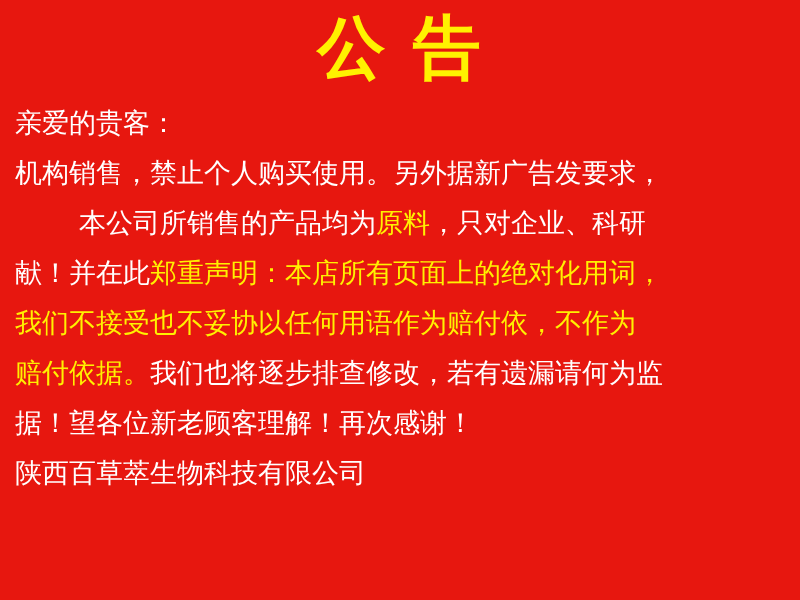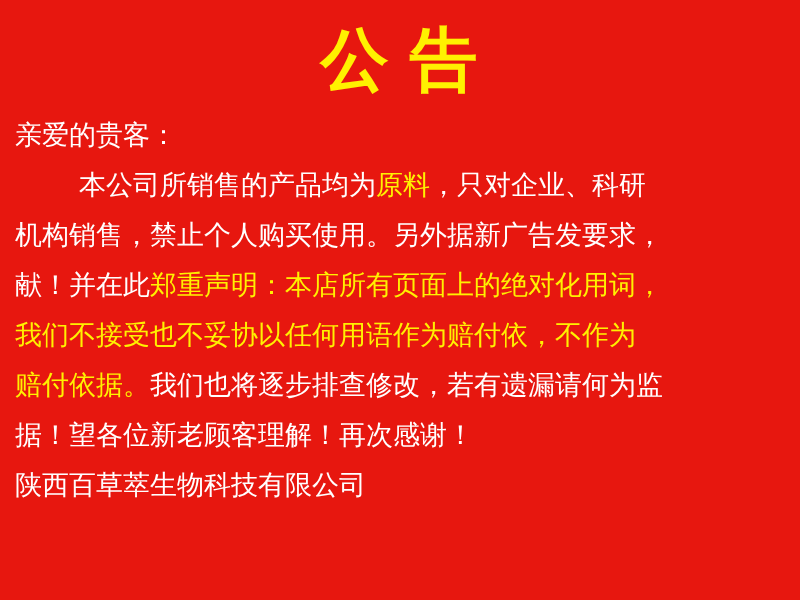--- a/index.html
+++ b/index.html
@@ -10,29 +10,28 @@
     position: relative;
     width: 800px;
     height: 600px;
     overflow: hidden;
     background: var(--bg, #E7170F);
     font-family: "DejaVu Sans", sans-serif;
     -webkit-font-smoothing: antialiased;
   }
   .title {
     margin: 0;
-    padding-top: 16px;
+    padding-top: 4px;
     height: 88px;
     line-height: 88px;
     text-align: center;
     font-size: 68px;
     font-weight: 700;
     color: var(--title-yellow, #FFF100);
     letter-spacing: 2px;
-    font-family: Liberation Serif, serif;
   }
   .body {
     padding: 0 15px;
     margin-top: 6px;
   }
   .line {
     height: 50px;
     line-height: 50px;
     font-size: 27px;
     font-weight: 400;
@@ -56,26 +55,26 @@
 <div class="poster">
 
   <h1 class="title">公 告</h1>
 
   <div class="body">
 
     <div class="line">
       <span class="w">亲爱的贵客：</span>
     </div>
 
+    <div class="line">
+      <span class="w">机构销售，禁止个人购买使用。另外据新广告发要求，</span>
+    </div>
+
     <div class="line indent">
       <span class="w">本公司所销售的产品均为</span><span class="y">原料</span><span class="w">，只对企业、科研</span>
-    </div>
-
-    <div class="line">
-      <span class="w">机构销售，禁止个人购买使用。另外据新广告发要求，</span>
     </div>
 
 
     <div class="line">
       <span class="w">献！并在此</span><span class="y">郑重声明：本店所有页面上的绝对化用词，</span>
     </div>
 
     <div class="line">
       <span class="y">我们不接受也不妥协以任何用语作为赔付依，不作为</span>
     </div>

